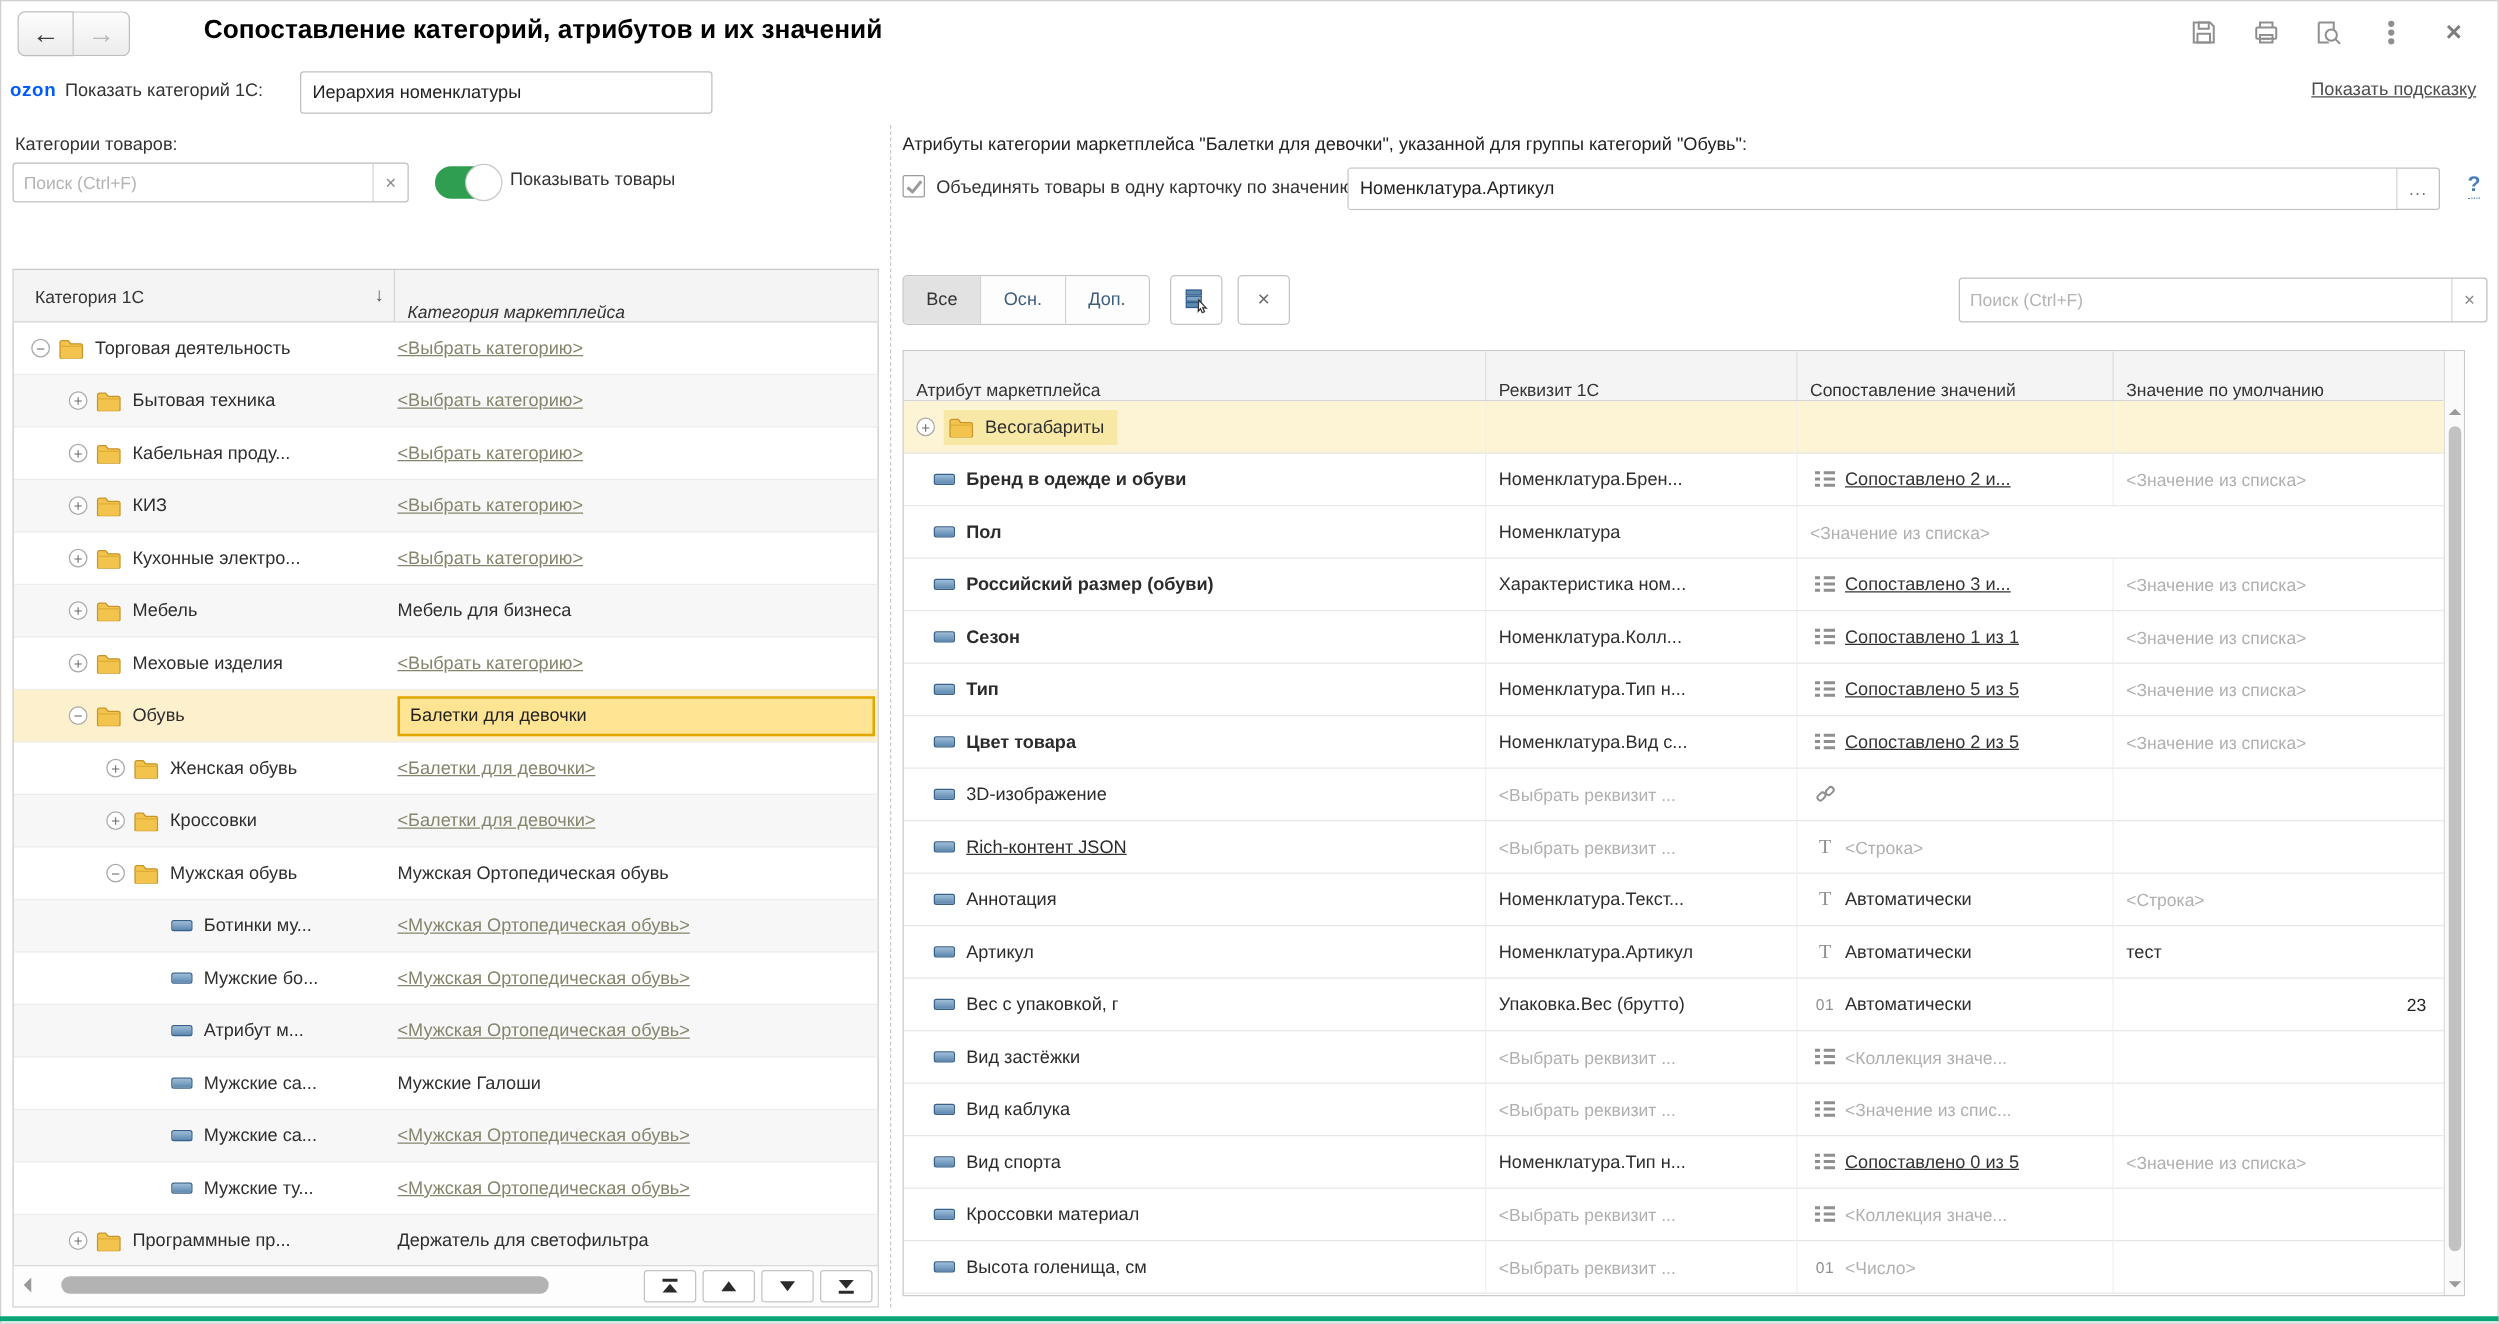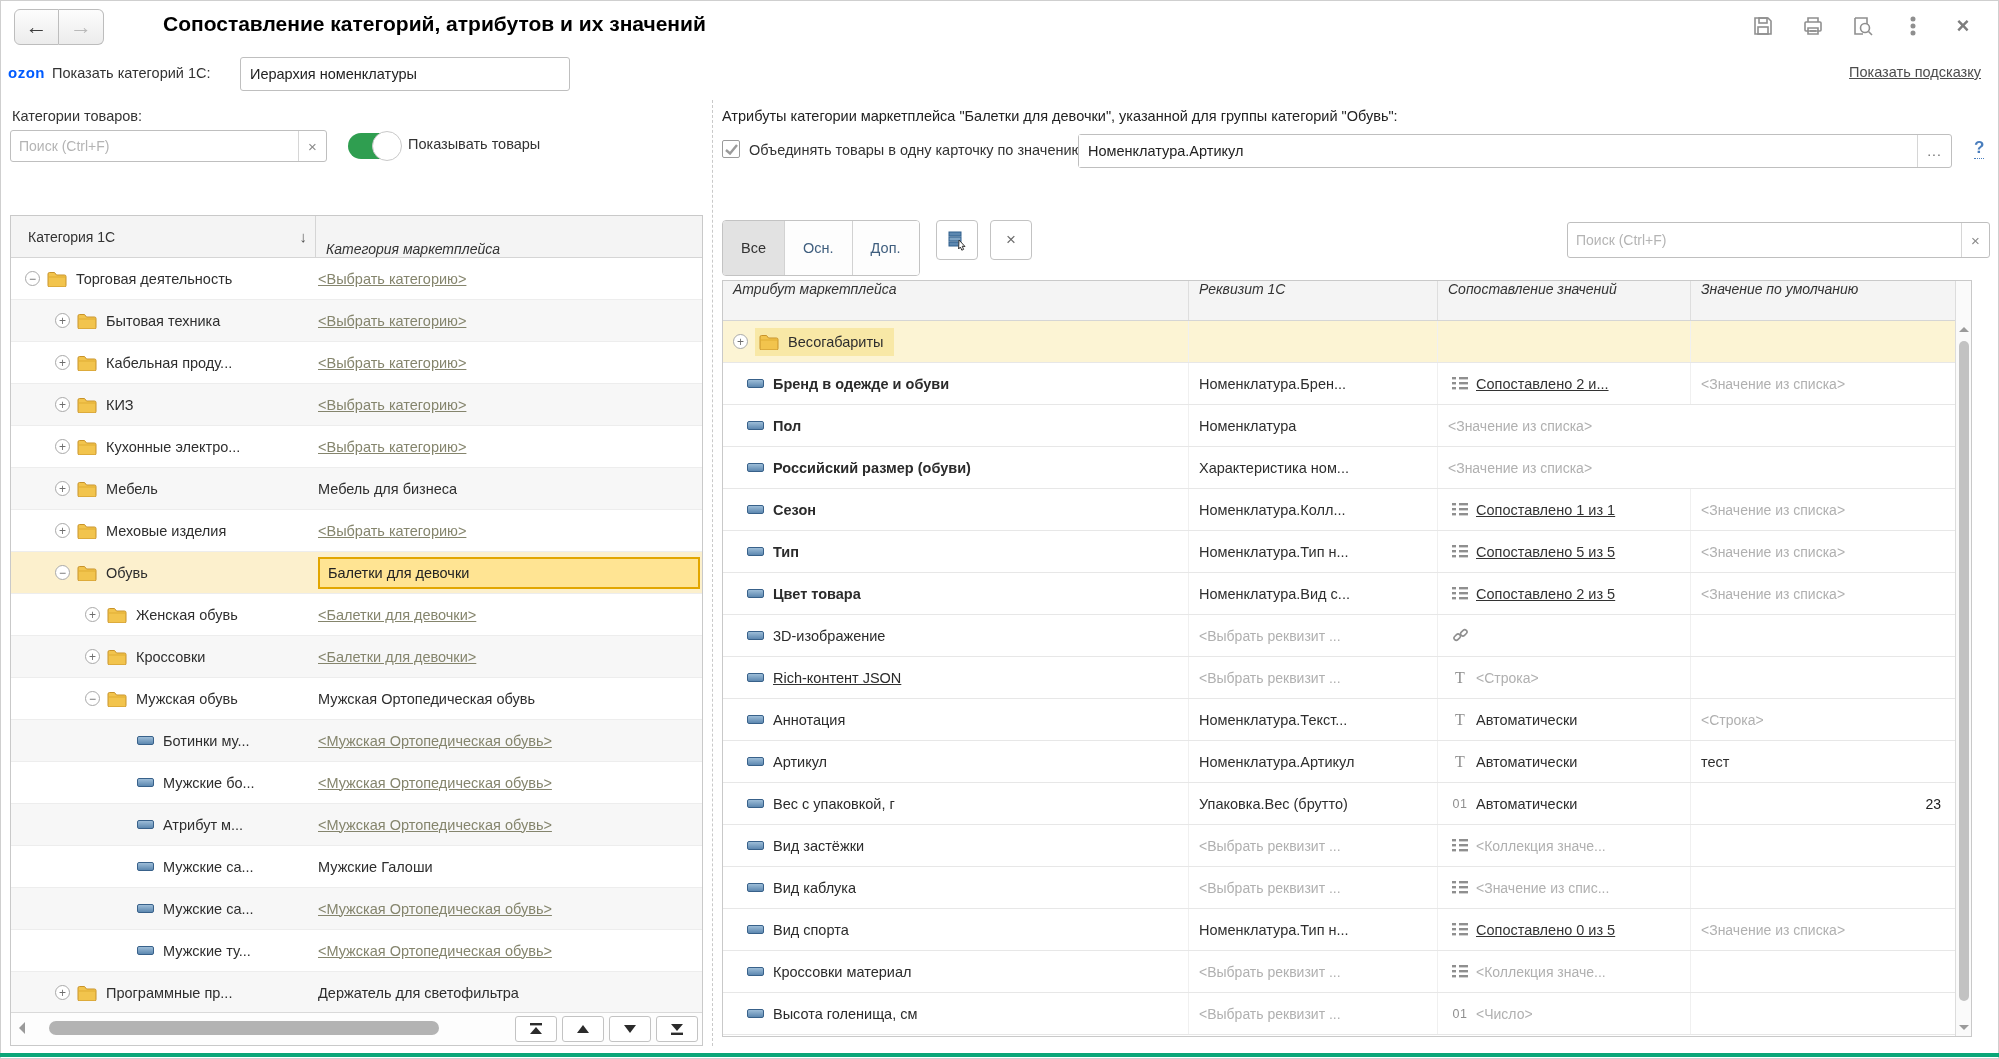--- a/index.html
+++ b/index.html
@@ -78,33 +78,33 @@
   .chk { position:absolute; left:722px; top:140px; width:18px; height:18px; border:1px solid #9b9b9b; border-radius:2px; background:#fff; display:flex; align-items:center; justify-content:center; cursor:pointer; }
   .chk svg { stroke:#9b9b9b; stroke-width:2.4; fill:none; }
   .chk-label { position:absolute; left:749px; top:142px; font-size:14.5px; }
   .merge-wrap { position:absolute; left:1078px; top:134px; width:874px; height:34px; display:flex;
      border:1px solid #bfbfbf; border-radius:3px; background:#fff; }
   .merge-wrap input { flex:1; border:none; outline:none; padding:0 9px; font-size:14.5px; color:#222; font-family:"Liberation Sans",sans-serif;}
   .merge-wrap .dots { width:34px; border-left:1px solid #d6d6d6; display:flex; align-items:center; justify-content:center;
      color:#6e6e6e; font-size:14px; letter-spacing:1px; cursor:pointer; }
   .help-q { position:absolute; left:1974px; top:138px; color:#4a7ebd; font-size:17px; font-weight:bold;
      border-bottom:1px dotted #4a7ebd; cursor:pointer; }
-  .tabgroup { position:absolute; left:722px; top:220px; display:flex; border:1px solid #c3c3c3; border-radius:4px; overflow:hidden; height:56px; }
+  .tabgroup { position:absolute; left:722px; top:220px; display:flex; border:1px solid #c3c3c3; border-radius:4px; overflow:hidden; height:40px; }
   .tabbtn { padding:0 18px; display:flex; align-items:center; font-size:14.5px; background:#fdfdfd; color:#3f5e7e; cursor:pointer; border-right:1px solid #d2d2d2;}
   .tabbtn:last-child { border-right:none; }
   .tabbtn.active { background:#e2e2e2; color:#333; }
   .toolbtn { position:absolute; top:220px; width:42px; height:40px; border:1px solid #c3c3c3; border-radius:4px; background:#fff;
      display:flex; align-items:center; justify-content:center; cursor:pointer; }
   .toolbtn.pickvals { left:936px; }
   .toolbtn.clearx { left:990px; color:#6e6e6e; font-size:17px; }
   .rp-search { position:absolute; left:1567px; top:222px; width:423px; height:36px; }
   .rtable { position:absolute; left:722px; top:280px; width:1250px; height:757px; border:1px solid #c9c9c9; background:#fff; }
   .rinner { position:absolute; left:0; top:0; right:16px; bottom:0; display:flex; flex-direction:column; overflow:hidden;}
   .rhead { display:flex; height:40px; background:#f4f4f4; border-bottom:1px solid #d5d5d5; flex:none; }
-  .rhead > div { display:flex; align-items:flex-start; padding:0 10px; border-right:1px solid #dedede; overflow:hidden; white-space:nowrap;font-style:italic;}
+  .rhead > div { display:flex; align-items:flex-end; padding:0 10px; border-right:1px solid #dedede; overflow:hidden; white-space:nowrap;}
   .rc1 { width:466px; } .rc2 { width:249px; } .rc3 { width:253px; } .rc4 { flex:1; border-right:none !important; }
   .rrow { display:flex; height:42px; border-bottom:1px solid #e7e7e7; align-items:stretch; }
   .rrow > div { display:flex; align-items:center; overflow:hidden; white-space:nowrap; padding:0 10px; border-right:1px solid #f0f0f0; }
   .rrow.group { background:#fcf4d4; }
   .rrow.group .gname { background:#f8e8a6; padding:6px 10px 6px 4px; display:flex; align-items:center; }
   .attr-name { font-size:14.5px; color:#2b2b2b; }
   .attr-name.bold { font-weight:bold; }
   .gray { color:#b0b0b0; }
   .map-link { color:#333; text-decoration:underline; cursor:pointer; font-size:14.5px; }
   .type-ic { width:24px; flex:none; display:flex; justify-content:center; margin-right:4px; color:#8f8f8f; }
@@ -572,293 +572,308 @@
           </div>
         </div>
         <div class="rrow">
           <div class="rc1" style="padding-left: 24px;">
             <span class="item-chip"></span>
             <span class="attr-name bold">Российский размер (обуви)</span>
           </div>
           <div class="rc2">
             <span class="cat-text">Характеристика ном...</span>
           </div>
-          <div class="rc4">
-            <span class="gray">&lt;Значение из списка&gt;</span>
-          </div>
-        </div>
-        <div class="rrow">
-          <div class="rc1" style="padding-left: 24px;">
-            <span class="item-chip"></span>
-            <span class="attr-name bold">Сезон</span>
-          </div>
-          <div class="rc2">
-            <span class="cat-text">Номенклатура.Колл...</span>
-          </div>
           <div class="rc3">
             <span class="type-ic">
               <svg width="16" height="15" viewBox="0 0 16 15">
                 <g fill="#8f8f8f">
                   <rect x="0" y="1" width="4" height="2.4"></rect>
                   <rect x="7" y="1" width="9" height="2.4"></rect>
                   <rect x="0" y="6" width="4" height="2.4"></rect>
                   <rect x="7" y="6" width="9" height="2.4"></rect>
                   <rect x="0" y="11" width="4" height="2.4"></rect>
                   <rect x="7" y="11" width="9" height="2.4"></rect>
                 </g>
               </svg>
             </span>
-            <a class="map-link">Сопоставлено 1 из 1</a>
+            <a class="map-link">Сопоставлено 3 и...</a>
           </div>
           <div class="rc4">
             <span class="gray">&lt;Значение из списка&gt;</span>
           </div>
         </div>
         <div class="rrow">
           <div class="rc1" style="padding-left: 24px;">
             <span class="item-chip"></span>
-            <span class="attr-name bold">Тип</span>
-          </div>
-          <div class="rc2">
-            <span class="cat-text">Номенклатура.Тип н...</span>
+            <span class="attr-name bold">Сезон</span>
+          </div>
+          <div class="rc2">
+            <span class="cat-text">Номенклатура.Колл...</span>
           </div>
           <div class="rc3">
             <span class="type-ic">
               <svg width="16" height="15" viewBox="0 0 16 15">
                 <g fill="#8f8f8f">
                   <rect x="0" y="1" width="4" height="2.4"></rect>
                   <rect x="7" y="1" width="9" height="2.4"></rect>
                   <rect x="0" y="6" width="4" height="2.4"></rect>
                   <rect x="7" y="6" width="9" height="2.4"></rect>
                   <rect x="0" y="11" width="4" height="2.4"></rect>
                   <rect x="7" y="11" width="9" height="2.4"></rect>
                 </g>
               </svg>
             </span>
-            <a class="map-link">Сопоставлено 5 из 5</a>
+            <a class="map-link">Сопоставлено 1 из 1</a>
           </div>
           <div class="rc4">
             <span class="gray">&lt;Значение из списка&gt;</span>
           </div>
         </div>
         <div class="rrow">
           <div class="rc1" style="padding-left: 24px;">
             <span class="item-chip"></span>
-            <span class="attr-name bold">Цвет товара</span>
-          </div>
-          <div class="rc2">
-            <span class="cat-text">Номенклатура.Вид с...</span>
+            <span class="attr-name bold">Тип</span>
+          </div>
+          <div class="rc2">
+            <span class="cat-text">Номенклатура.Тип н...</span>
           </div>
           <div class="rc3">
             <span class="type-ic">
               <svg width="16" height="15" viewBox="0 0 16 15">
                 <g fill="#8f8f8f">
                   <rect x="0" y="1" width="4" height="2.4"></rect>
                   <rect x="7" y="1" width="9" height="2.4"></rect>
                   <rect x="0" y="6" width="4" height="2.4"></rect>
                   <rect x="7" y="6" width="9" height="2.4"></rect>
                   <rect x="0" y="11" width="4" height="2.4"></rect>
                   <rect x="7" y="11" width="9" height="2.4"></rect>
                 </g>
               </svg>
             </span>
-            <a class="map-link">Сопоставлено 2 из 5</a>
+            <a class="map-link">Сопоставлено 5 из 5</a>
           </div>
           <div class="rc4">
             <span class="gray">&lt;Значение из списка&gt;</span>
           </div>
         </div>
         <div class="rrow">
           <div class="rc1" style="padding-left: 24px;">
             <span class="item-chip"></span>
-            <span class="attr-name">3D-изображение</span>
-          </div>
-          <div class="rc2">
-            <span class="gray">&lt;Выбрать реквизит ...</span>
-          </div>
-          <div class="rc3">
-            <span class="type-ic">
-              <svg width="17" height="17" viewBox="0 0 17 17">
-                <g fill="none" stroke="#8f8f8f" stroke-width="1.6">
-                  <rect x="1.5" y="8" width="7" height="4.5" rx="2.2" transform="rotate(-45 5 10)"></rect>
-                  <rect x="8.5" y="3.5" width="7" height="4.5" rx="2.2" transform="rotate(-45 12 6)"></rect>
-                </g>
-              </svg>
-            </span>
-          </div>
-          <div class="rc4"></div>
-        </div>
-        <div class="rrow">
-          <div class="rc1" style="padding-left: 24px; text-decoration: underline;">
-            <span class="item-chip"></span>
-            <span class="attr-name">Rich-контент JSON</span>
-          </div>
-          <div class="rc2">
-            <span class="gray">&lt;Выбрать реквизит ...</span>
-          </div>
-          <div class="rc3">
-            <span class="type-ic">
-              <span class="type-T">T</span>
-            </span>
-            <span class="gray">&lt;Строка&gt;</span>
-          </div>
-          <div class="rc4"></div>
-        </div>
-        <div class="rrow">
-          <div class="rc1" style="padding-left: 24px;">
-            <span class="item-chip"></span>
-            <span class="attr-name">Аннотация</span>
-          </div>
-          <div class="rc2">
-            <span class="cat-text">Номенклатура.Текст...</span>
-          </div>
-          <div class="rc3">
-            <span class="type-ic">
-              <span class="type-T">T</span>
-            </span>
-            <span class="cat-text">Автоматически</span>
-          </div>
-          <div class="rc4">
-            <span class="gray">&lt;Строка&gt;</span>
-          </div>
-        </div>
-        <div class="rrow">
-          <div class="rc1" style="padding-left: 24px;">
-            <span class="item-chip"></span>
-            <span class="attr-name">Артикул</span>
-          </div>
-          <div class="rc2">
-            <span class="cat-text">Номенклатура.Артикул</span>
-          </div>
-          <div class="rc3">
-            <span class="type-ic">
-              <span class="type-T">T</span>
-            </span>
-            <span class="cat-text">Автоматически</span>
-          </div>
-          <div class="rc4">
-            <span class="cat-text">тест</span>
-          </div>
-        </div>
-        <div class="rrow">
-          <div class="rc1" style="padding-left: 24px;">
-            <span class="item-chip"></span>
-            <span class="attr-name">Вес с упаковкой, г</span>
-          </div>
-          <div class="rc2">
-            <span class="cat-text">Упаковка.Вес (брутто)</span>
-          </div>
-          <div class="rc3">
-            <span class="type-ic">
-              <span class="type-01">01</span>
-            </span>
-            <span class="cat-text">Автоматически</span>
-          </div>
-          <div class="rc4">
-            <span class="num-right">23</span>
-          </div>
-        </div>
-        <div class="rrow">
-          <div class="rc1" style="padding-left: 24px;">
-            <span class="item-chip"></span>
-            <span class="attr-name">Вид застёжки</span>
-          </div>
-          <div class="rc2">
-            <span class="gray">&lt;Выбрать реквизит ...</span>
+            <span class="attr-name bold">Цвет товара</span>
+          </div>
+          <div class="rc2">
+            <span class="cat-text">Номенклатура.Вид с...</span>
           </div>
           <div class="rc3">
             <span class="type-ic">
               <svg width="16" height="15" viewBox="0 0 16 15">
                 <g fill="#8f8f8f">
                   <rect x="0" y="1" width="4" height="2.4"></rect>
                   <rect x="7" y="1" width="9" height="2.4"></rect>
                   <rect x="0" y="6" width="4" height="2.4"></rect>
                   <rect x="7" y="6" width="9" height="2.4"></rect>
                   <rect x="0" y="11" width="4" height="2.4"></rect>
                   <rect x="7" y="11" width="9" height="2.4"></rect>
                 </g>
               </svg>
             </span>
-            <span class="gray">&lt;Коллекция значе...</span>
+            <a class="map-link">Сопоставлено 2 из 5</a>
+          </div>
+          <div class="rc4">
+            <span class="gray">&lt;Значение из списка&gt;</span>
+          </div>
+        </div>
+        <div class="rrow">
+          <div class="rc1" style="padding-left: 24px;">
+            <span class="item-chip"></span>
+            <span class="attr-name">3D-изображение</span>
+          </div>
+          <div class="rc2">
+            <span class="gray">&lt;Выбрать реквизит ...</span>
+          </div>
+          <div class="rc3">
+            <span class="type-ic">
+              <svg width="17" height="17" viewBox="0 0 17 17">
+                <g fill="none" stroke="#8f8f8f" stroke-width="1.6">
+                  <rect x="1.5" y="8" width="7" height="4.5" rx="2.2" transform="rotate(-45 5 10)"></rect>
+                  <rect x="8.5" y="3.5" width="7" height="4.5" rx="2.2" transform="rotate(-45 12 6)"></rect>
+                </g>
+              </svg>
+            </span>
           </div>
           <div class="rc4"></div>
         </div>
         <div class="rrow">
-          <div class="rc1" style="padding-left: 24px;">
-            <span class="item-chip"></span>
-            <span class="attr-name">Вид каблука</span>
+          <div class="rc1" style="padding-left: 24px; text-decoration: underline;">
+            <span class="item-chip"></span>
+            <span class="attr-name">Rich-контент JSON</span>
+          </div>
+          <div class="rc2">
+            <span class="gray">&lt;Выбрать реквизит ...</span>
+          </div>
+          <div class="rc3">
+            <span class="type-ic">
+              <span class="type-T">T</span>
+            </span>
+            <span class="gray">&lt;Строка&gt;</span>
+          </div>
+          <div class="rc4"></div>
+        </div>
+        <div class="rrow">
+          <div class="rc1" style="padding-left: 24px;">
+            <span class="item-chip"></span>
+            <span class="attr-name">Аннотация</span>
+          </div>
+          <div class="rc2">
+            <span class="cat-text">Номенклатура.Текст...</span>
+          </div>
+          <div class="rc3">
+            <span class="type-ic">
+              <span class="type-T">T</span>
+            </span>
+            <span class="cat-text">Автоматически</span>
+          </div>
+          <div class="rc4">
+            <span class="gray">&lt;Строка&gt;</span>
+          </div>
+        </div>
+        <div class="rrow">
+          <div class="rc1" style="padding-left: 24px;">
+            <span class="item-chip"></span>
+            <span class="attr-name">Артикул</span>
+          </div>
+          <div class="rc2">
+            <span class="cat-text">Номенклатура.Артикул</span>
+          </div>
+          <div class="rc3">
+            <span class="type-ic">
+              <span class="type-T">T</span>
+            </span>
+            <span class="cat-text">Автоматически</span>
+          </div>
+          <div class="rc4">
+            <span class="cat-text">тест</span>
+          </div>
+        </div>
+        <div class="rrow">
+          <div class="rc1" style="padding-left: 24px;">
+            <span class="item-chip"></span>
+            <span class="attr-name">Вес с упаковкой, г</span>
+          </div>
+          <div class="rc2">
+            <span class="cat-text">Упаковка.Вес (брутто)</span>
+          </div>
+          <div class="rc3">
+            <span class="type-ic">
+              <span class="type-01">01</span>
+            </span>
+            <span class="cat-text">Автоматически</span>
+          </div>
+          <div class="rc4">
+            <span class="num-right">23</span>
+          </div>
+        </div>
+        <div class="rrow">
+          <div class="rc1" style="padding-left: 24px;">
+            <span class="item-chip"></span>
+            <span class="attr-name">Вид застёжки</span>
           </div>
           <div class="rc2">
             <span class="gray">&lt;Выбрать реквизит ...</span>
           </div>
           <div class="rc3">
             <span class="type-ic">
               <svg width="16" height="15" viewBox="0 0 16 15">
                 <g fill="#8f8f8f">
                   <rect x="0" y="1" width="4" height="2.4"></rect>
                   <rect x="7" y="1" width="9" height="2.4"></rect>
                   <rect x="0" y="6" width="4" height="2.4"></rect>
                   <rect x="7" y="6" width="9" height="2.4"></rect>
                   <rect x="0" y="11" width="4" height="2.4"></rect>
                   <rect x="7" y="11" width="9" height="2.4"></rect>
                 </g>
               </svg>
             </span>
-            <span class="gray">&lt;Значение из спис...</span>
+            <span class="gray">&lt;Коллекция значе...</span>
           </div>
           <div class="rc4"></div>
         </div>
         <div class="rrow">
           <div class="rc1" style="padding-left: 24px;">
             <span class="item-chip"></span>
-            <span class="attr-name">Вид спорта</span>
-          </div>
-          <div class="rc2">
-            <span class="cat-text">Номенклатура.Тип н...</span>
+            <span class="attr-name">Вид каблука</span>
+          </div>
+          <div class="rc2">
+            <span class="gray">&lt;Выбрать реквизит ...</span>
           </div>
           <div class="rc3">
             <span class="type-ic">
               <svg width="16" height="15" viewBox="0 0 16 15">
                 <g fill="#8f8f8f">
                   <rect x="0" y="1" width="4" height="2.4"></rect>
                   <rect x="7" y="1" width="9" height="2.4"></rect>
                   <rect x="0" y="6" width="4" height="2.4"></rect>
                   <rect x="7" y="6" width="9" height="2.4"></rect>
                   <rect x="0" y="11" width="4" height="2.4"></rect>
                   <rect x="7" y="11" width="9" height="2.4"></rect>
                 </g>
               </svg>
             </span>
-            <a class="map-link">Сопоставлено 0 из 5</a>
-          </div>
-          <div class="rc4">
-            <span class="gray">&lt;Значение из списка&gt;</span>
-          </div>
-        </div>
-        <div class="rrow">
-          <div class="rc1" style="padding-left: 24px;">
-            <span class="item-chip"></span>
-            <span class="attr-name">Кроссовки материал</span>
-          </div>
-          <div class="rc2">
-            <span class="gray">&lt;Выбрать реквизит ...</span>
+            <span class="gray">&lt;Значение из спис...</span>
+          </div>
+          <div class="rc4"></div>
+        </div>
+        <div class="rrow">
+          <div class="rc1" style="padding-left: 24px;">
+            <span class="item-chip"></span>
+            <span class="attr-name">Вид спорта</span>
+          </div>
+          <div class="rc2">
+            <span class="cat-text">Номенклатура.Тип н...</span>
           </div>
           <div class="rc3">
             <span class="type-ic">
               <svg width="16" height="15" viewBox="0 0 16 15">
                 <g fill="#8f8f8f">
                   <rect x="0" y="1" width="4" height="2.4"></rect>
                   <rect x="7" y="1" width="9" height="2.4"></rect>
                   <rect x="0" y="6" width="4" height="2.4"></rect>
                   <rect x="7" y="6" width="9" height="2.4"></rect>
                   <rect x="0" y="11" width="4" height="2.4"></rect>
                   <rect x="7" y="11" width="9" height="2.4"></rect>
                 </g>
               </svg>
             </span>
+            <a class="map-link">Сопоставлено 0 из 5</a>
+          </div>
+          <div class="rc4">
+            <span class="gray">&lt;Значение из списка&gt;</span>
+          </div>
+        </div>
+        <div class="rrow">
+          <div class="rc1" style="padding-left: 24px;">
+            <span class="item-chip"></span>
+            <span class="attr-name">Кроссовки материал</span>
+          </div>
+          <div class="rc2">
+            <span class="gray">&lt;Выбрать реквизит ...</span>
+          </div>
+          <div class="rc3">
+            <span class="type-ic">
+              <svg width="16" height="15" viewBox="0 0 16 15">
+                <g fill="#8f8f8f">
+                  <rect x="0" y="1" width="4" height="2.4"></rect>
+                  <rect x="7" y="1" width="9" height="2.4"></rect>
+                  <rect x="0" y="6" width="4" height="2.4"></rect>
+                  <rect x="7" y="6" width="9" height="2.4"></rect>
+                  <rect x="0" y="11" width="4" height="2.4"></rect>
+                  <rect x="7" y="11" width="9" height="2.4"></rect>
+                </g>
+              </svg>
+            </span>
             <span class="gray">&lt;Коллекция значе...</span>
           </div>
           <div class="rc4"></div>
         </div>
         <div class="rrow">
           <div class="rc1" style="padding-left: 24px;">
             <span class="item-chip"></span>
             <span class="attr-name">Высота голенища, см</span>
           </div>
           <div class="rc2">

